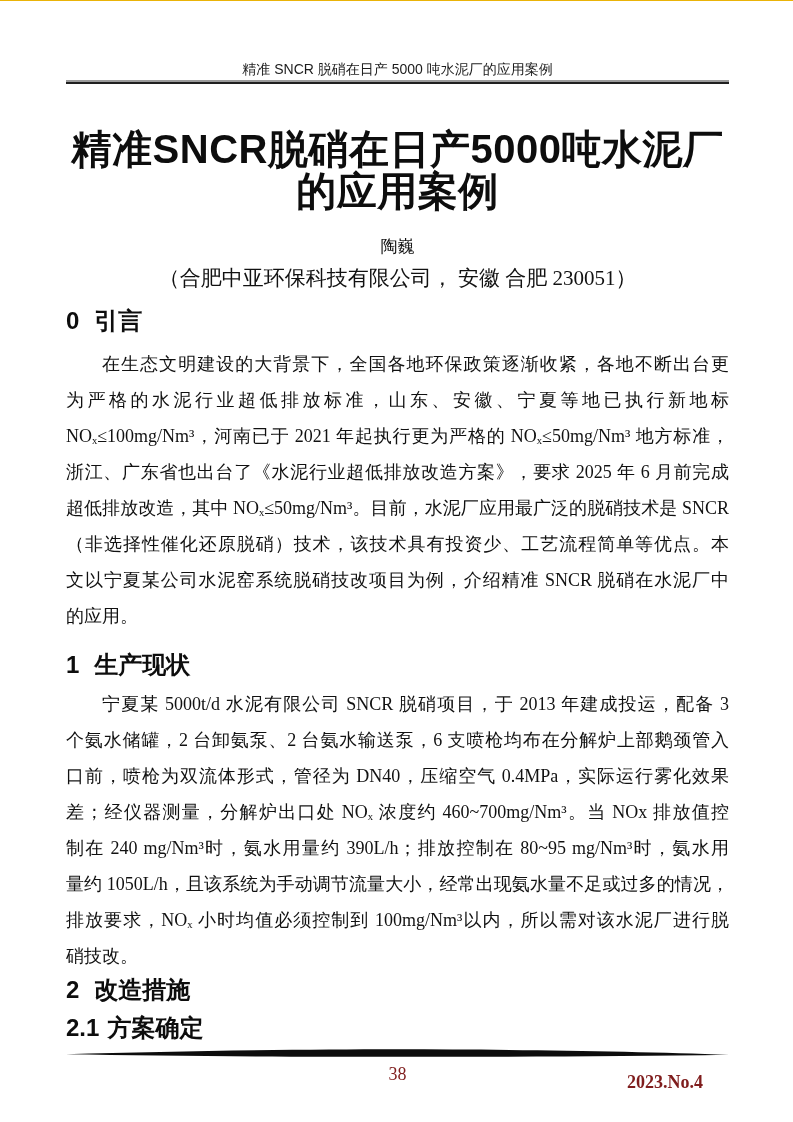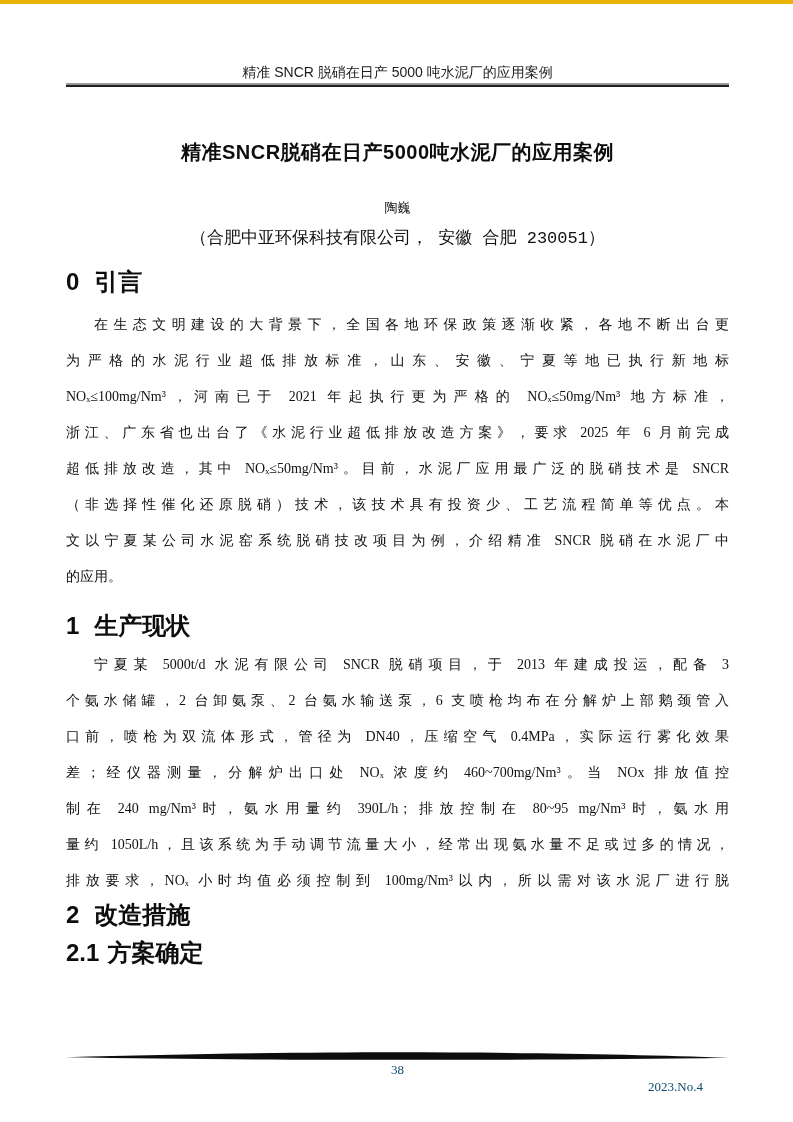--- a/index.html
+++ b/index.html
@@ -5,21 +5,21 @@
   html, body { margin: 0; padding: 0; background: #ffffff; }
   .page {
     position: relative;
     width: 793px;
     height: 1122px;
     margin: 0 auto;
     background: #ffffff;
     color: #111111;
     overflow: hidden;
     font-family: "Liberation Serif", "DejaVu Serif", serif;
-    border-top: 4px solid #eab308;
+    border-top: 1px solid #eab308;
     box-sizing: border-box;
   }
   .content { padding: 58px 64px 0 66px; }
 
   .running-title {
     text-align: center;
     font-family: "Liberation Sans", "DejaVu Sans", sans-serif;
     font-size: 14px;
     line-height: 20px;
     color: #1c1c1c;
@@ -29,37 +29,36 @@
     background: #1f1f1f;
     margin-top: 3px;
     box-shadow: 0 -2px 0 #9a9a9a;
   }
 
   .title {
     margin: 44px 0 0 0;
     text-align: center;
     font-family: "Liberation Sans", "DejaVu Sans", sans-serif;
     font-weight: 700;
-    font-size: 20px;
+    font-size: 40px;
     line-height: 42px;
     letter-spacing: 0.5px;
     color: #0d0d0d;
   }
   .author {
     margin-top: 24px;
     text-align: center;
-    font-size: 13px;
+    font-size: 17px;
     line-height: 22px;
   }
   .affiliation {
     margin-top: 8px;
     text-align: center;
-    font-size: 17px;
+    font-size: 21px;
     line-height: 24px;
-    font-family: Liberation Mono, monospace;
   }
 
   .sec {
     margin: 0;
     font-family: "Liberation Sans", "DejaVu Sans", sans-serif;
     font-weight: 700;
     font-size: 24px;
     line-height: 26px;
     color: #0d0d0d;
   }
@@ -70,47 +69,47 @@
   #sec-measures { margin-top: 3px; }
   #sec-plan     { margin-top: 12px; }
 
   .para { margin: 0; }
   .para.p-first { margin-top: 12px; }
   .para.p2-first { margin-top: 8px; }
   .bl {
     margin: 0;
     height: 36px;
     line-height: 36px;
-    font-size: 14px;
+    font-size: 18px;
     text-align: justify;
     text-align-last: justify;
     text-justify: inter-character;
     overflow: hidden;
     white-space: nowrap;
   }
   .bl.ind { text-indent: 2em; }
   .bl.last { text-align: left; text-align-last: left; font-family: Liberation Serif, serif; }
 
   .footer {
     position: absolute;
     left: 66px;
     right: 64px;
     top: 1048px;
   }
   .footer-rule-svg { display: block; width: 100%; height: 8px; }
   .footer-row {
     position: relative;
     height: 17px;
-    margin-top: 1px;
-    font-size: 13px;
+    margin-top: 9px;
+    font-size: 18px;
     line-height: 17px;
-    color: #0c4a6e;
+    color: #7f1d1d;
   }
   .page-number { position: absolute; left: 0; right: 0; text-align: center; }
-  .issue-label { position: absolute; right: 26px; top: 17px; }
+  .issue-label { position: absolute; right: 26px; top: 8px; font-weight: bold; }
 </style>
 </head>
 <body>
 
 <div class="page">
   <div class="content">
 
     <header>
       <div class="running-title">精准 SNCR 脱硝在日产 5000 吨水泥厂的应用案例</div>
       <div class="header-rule"></div>
@@ -142,20 +141,21 @@
     </h2>
 
     <div class="para p2-first">
       <p class="bl ind">宁夏某 5000t/d 水泥有限公司 SNCR 脱硝项目，于 2013 年建成投运，配备 3</p>
       <p class="bl">个氨水储罐，2 台卸氨泵、2 台氨水输送泵，6 支喷枪均布在分解炉上部鹅颈管入</p>
       <p class="bl">口前，喷枪为双流体形式，管径为 DN40，压缩空气 0.4MPa，实际运行雾化效果</p>
       <p class="bl">差；经仪器测量，分解炉出口处 NOₓ 浓度约 460~700mg/Nm³。当 NOx 排放值控</p>
       <p class="bl">制在 240 mg/Nm³时，氨水用量约 390L/h；排放控制在 80~95 mg/Nm³时，氨水用</p>
       <p class="bl">量约 1050L/h，且该系统为手动调节流量大小，经常出现氨水量不足或过多的情况，</p>
       <p class="bl">排放要求，NOₓ 小时均值必须控制到 100mg/Nm³以内，所以需对该水泥厂进行脱</p>
+      <p class="bl last">硝技改。</p>
     </div>
 
     <h2 class="sec" id="sec-measures">
       <span class="num">2</span><span>改造措施</span>
     </h2>
 
     <h2 class="sec" id="sec-plan">
       <span class="num sub">2.1</span><span>方案确定</span>
     </h2>
 

